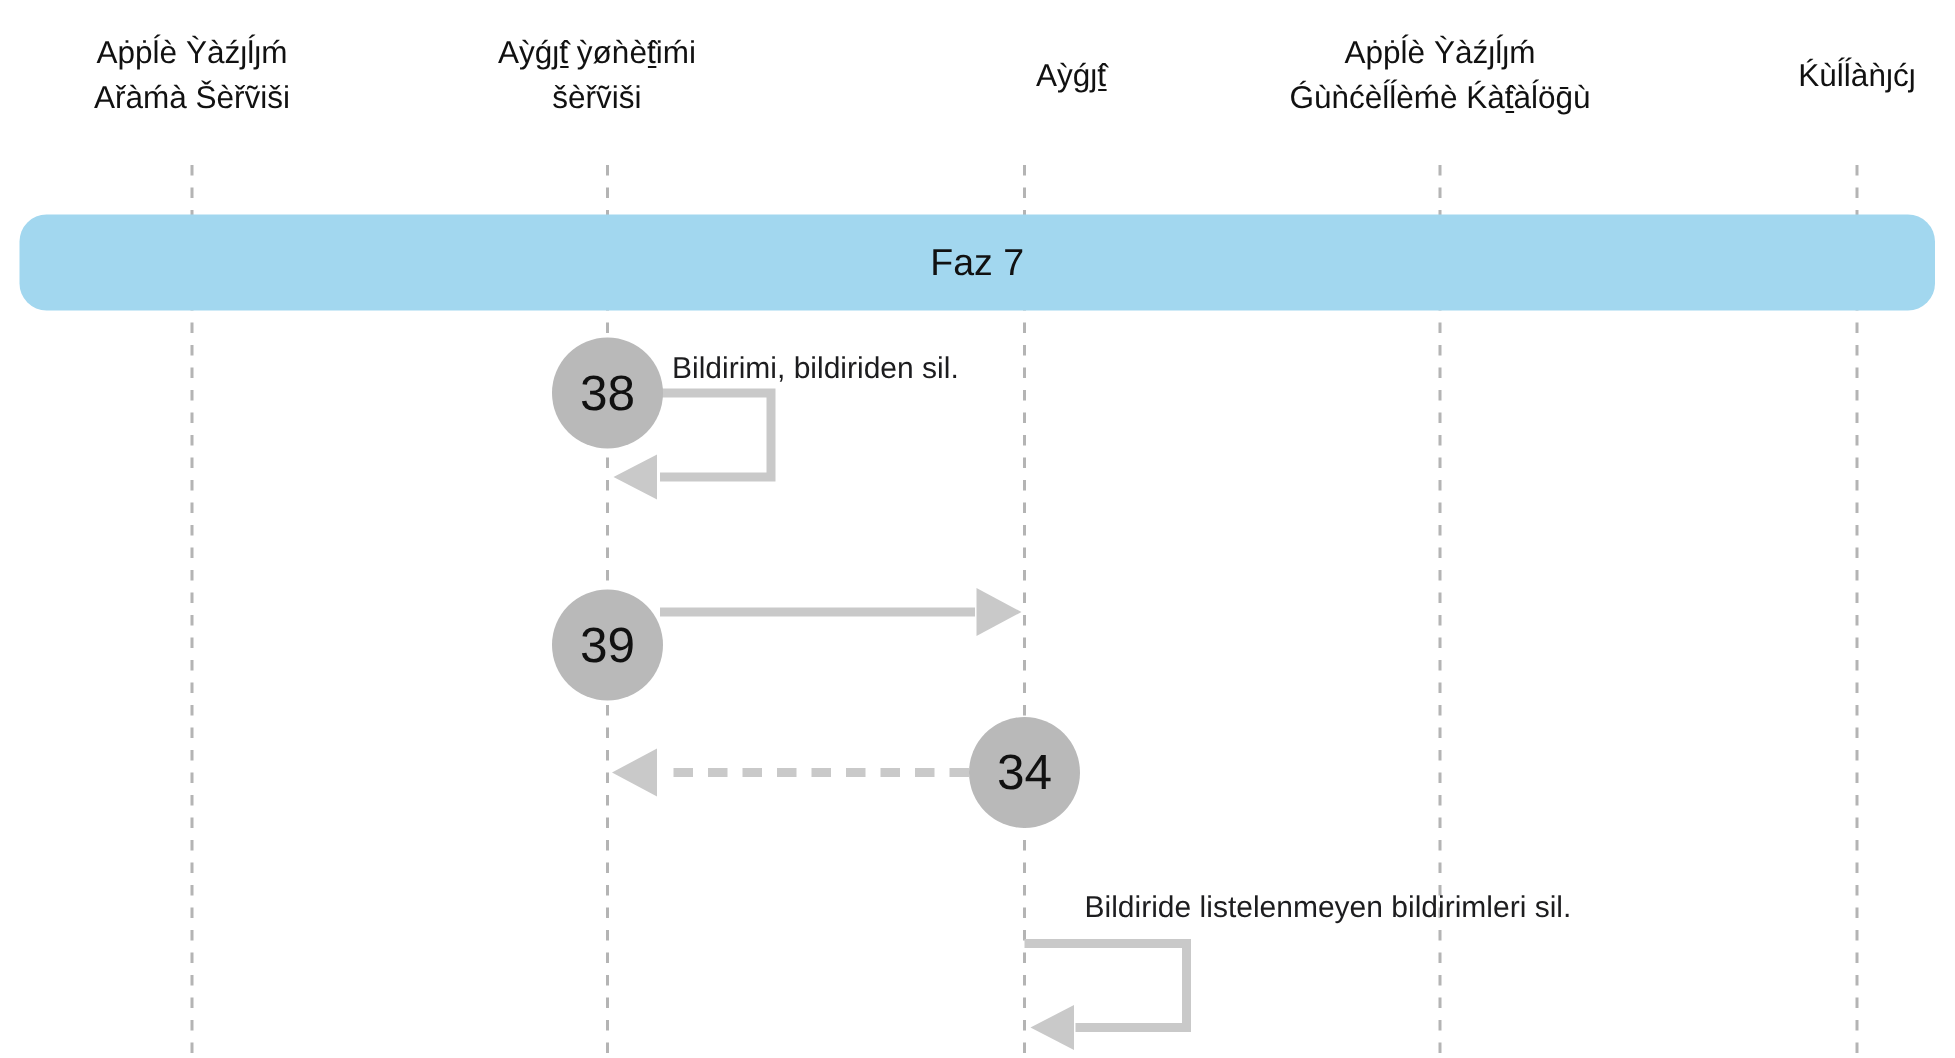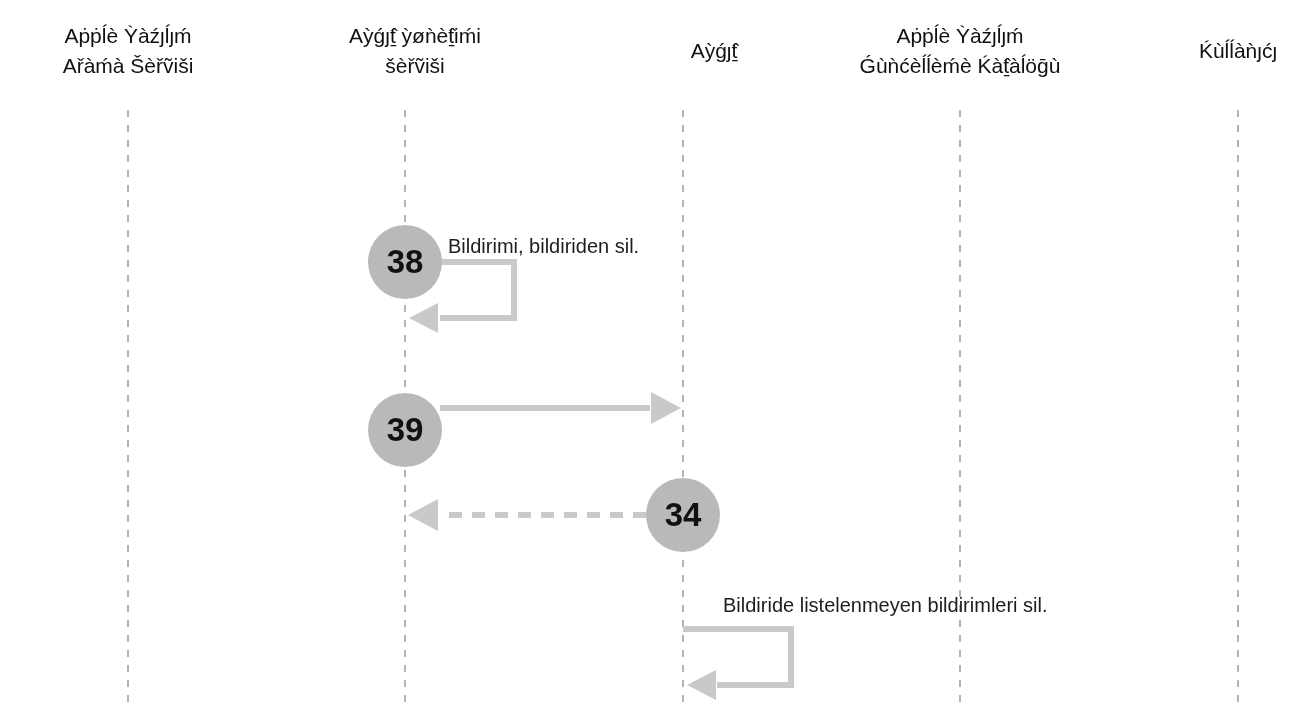--- a/index.html
+++ b/index.html
@@ -56,21 +56,21 @@
   .step-circle {
     position: absolute;
     width: 74px;
     height: 74px;
     border-radius: 50%;
     background: #b9b9b9;
     display: flex;
     align-items: center;
     justify-content: center;
     font-size: 33px;
-    font-weight: 700;
+    font-weight: 400;
     color: #111111;
     z-index: 3;
   }
   .step-label {
     position: absolute;
     font-size: 20px;
     line-height: 24px;
     color: #1d1d1f;
     white-space: nowrap;
     z-index: 3;
@@ -98,27 +98,30 @@
     <g fill="#c9c9c9" stroke="none">
       <polygon points="409,318 438,303 438,333"></polygon>
       <polygon points="681,408 651,392 651,424"></polygon>
       <polygon points="408,515 438,499 438,531"></polygon>
       <polygon points="687,685 716,670 716,700"></polygon>
     </g>
   </svg>
 
   <div class="lifeline-header" style="left:-22px">Aṗṗĺè Ỳàźȷĺȷḿ
 Ařàḿà Šèřṽiši</div>
-  <div class="lifeline-header" style="left:265px">Aỳǵȷṯ̂ ỳøǹèṯ̂iḿi
+  <div class="lifeline-header" style="left:248px">Aỳǵȷṯ̂ ỳøǹèṯ̂iḿi
 šèřṽiši</div>
   <div class="lifeline-header" style="left:564px">Aỳǵȷṯ̂</div>
   <div class="lifeline-header" style="left:810px">Aṗṗĺè Ỳàźȷĺȷḿ
 Ǵùǹćèĺĺèḿè Ḱàṯ̂àĺöḡù</div>
   <div class="lifeline-header" style="left:1088px">Ḱùĺĺàǹȷćȷ</div>
 
+  <div class="phase-banner">
+    <span>Faz 7</span>
+  </div>
 
   <div class="step-circle" style="left:368px; top:225px">38</div>
   <div class="step-label" style="left:448px; top:234px">Bildirimi, bildiriden sil.</div>
 
   <div class="step-circle" style="left:368px; top:393px">39</div>
 
   <div class="step-circle" style="left:646px; top:478px">34</div>
 
   <div class="step-label" style="left:723px; top:593px">Bildiride listelenmeyen bildirimleri sil.</div>
 

